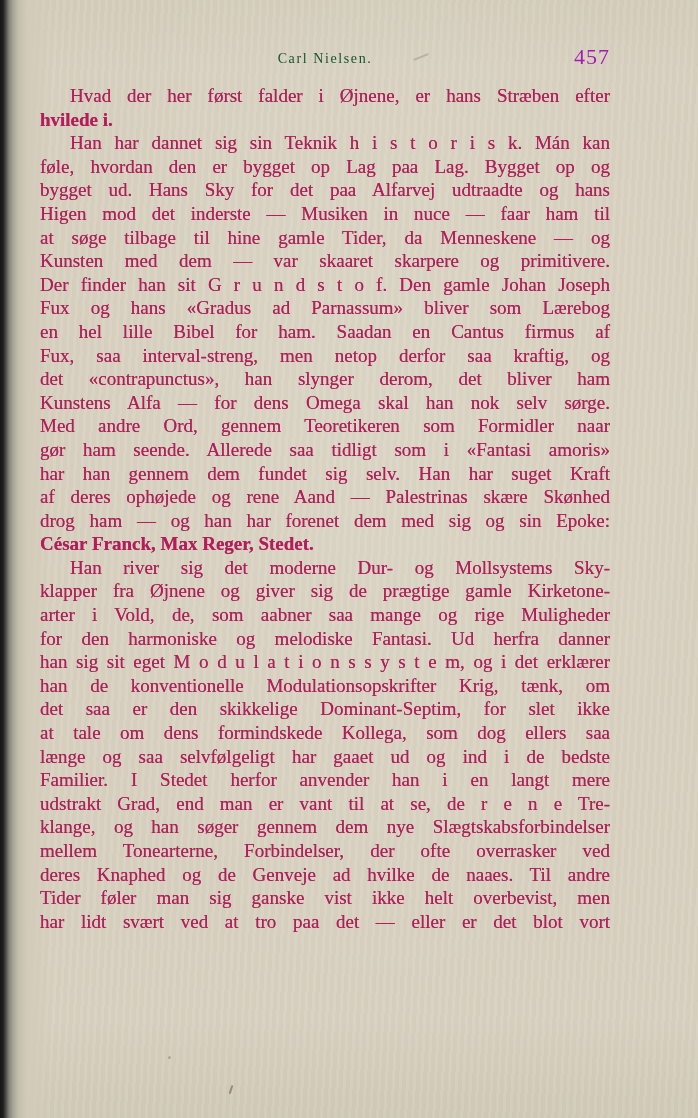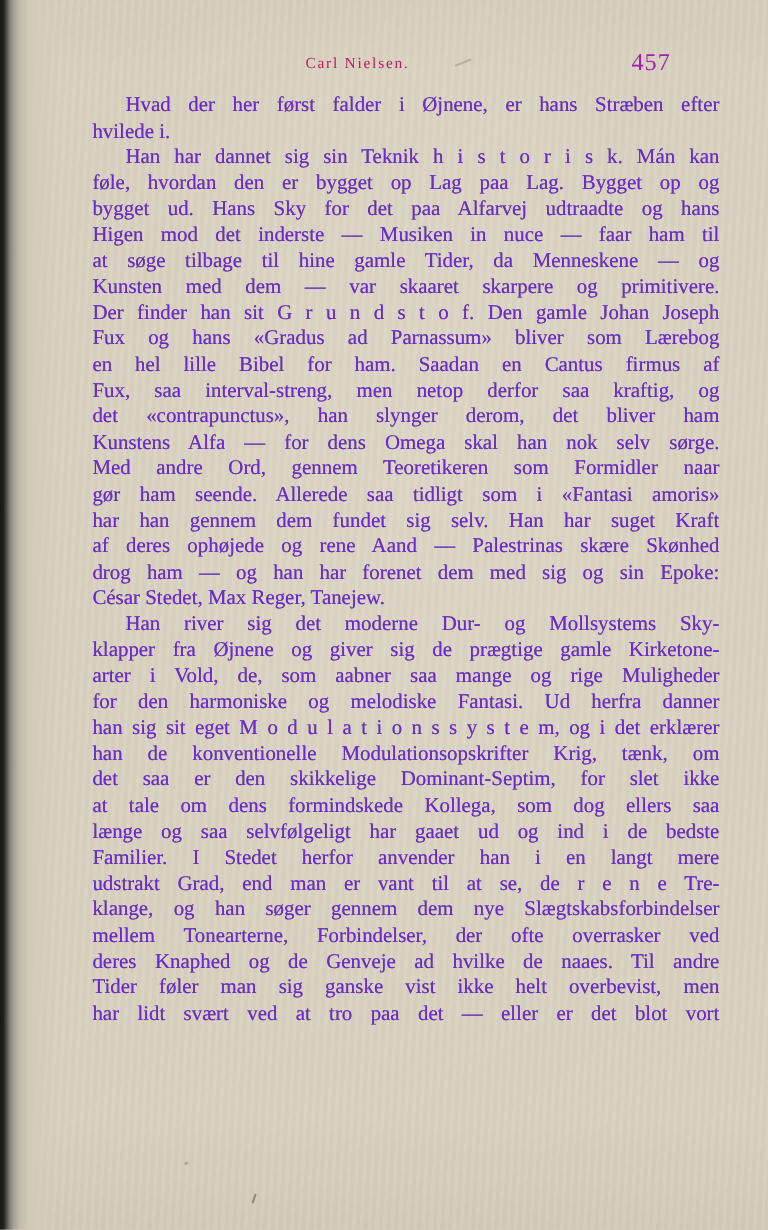--- a/index.html
+++ b/index.html
@@ -15,40 +15,39 @@
   .page{position:absolute;inset:0;}
   .binding{
     position:absolute;left:0;top:0;width:52px;height:100%;
     background:linear-gradient(to right,
       #17171a 0px, #1e1e1c 3px, #4f4e49 6px, #84827a 9px,
       #a7a497 13px, #c2bdac 18px, #d2cbba 27px, rgba(216,209,192,0) 52px);
   }
   .header-title{
     position:absolute;top:51px;left:40px;width:570px;
     text-align:center;font-size:14px;letter-spacing:1.6px;
-    color:#be185d;
+    color:#14532d;
   }
   .page-number{
     position:absolute;top:44px;left:40px;width:570px;
     text-align:right;font-size:22px;letter-spacing:1px;
     color:#a21caf;
   }
   .text-block{
     position:absolute;left:40px;top:84px;width:570px;
-    font-size:19px;color:#6d28d9;
+    font-size:19px;color:#be185d;
     text-shadow:0 0 0.5px rgba(46,43,37,0.65);
-    margin-left:44px;
   }
   .line{
     height:23.6px;line-height:23.6px;
     text-align:justify;text-align-last:justify;
     white-space:normal;overflow:visible;
   }
   .line.indent{text-indent:30px;}
-  .line.parend{text-align-last:left;}
+  .line.parend{text-align-last:left;font-weight:bold;}
   .smudge{
     position:absolute;left:413px;top:56px;width:16px;height:2px;
     background:#b2ac9b;transform:rotate(-22deg);opacity:.85;border-radius:2px;
   }
   .speck-dot{
     position:absolute;left:168px;top:1056px;width:3px;height:3px;
     background:#8a8478;border-radius:50%;opacity:.55;
   }
   .speck-slash{
     position:absolute;left:230px;top:1085px;width:1.5px;height:9px;
@@ -77,21 +76,21 @@
     <div class="line">Fux og hans «Gradus ad Parnassum» bliver som Lærebog</div>
     <div class="line">en hel lille Bibel for ham. Saadan en Cantus firmus af</div>
     <div class="line">Fux, saa interval-streng, men netop derfor saa kraftig, og</div>
     <div class="line">det «contrapunctus», han slynger derom, det bliver ham</div>
     <div class="line">Kunstens Alfa — for dens Omega skal han nok selv sørge.</div>
     <div class="line">Med andre Ord, gennem Teoretikeren som Formidler naar</div>
     <div class="line">gør ham seende. Allerede saa tidligt som i «Fantasi amoris»</div>
     <div class="line">har han gennem dem fundet sig selv. Han har suget Kraft</div>
     <div class="line">af deres ophøjede og rene Aand — Palestrinas skære Skønhed</div>
     <div class="line">drog ham — og han har forenet dem med sig og sin Epoke:</div>
-    <div class="line parend">César Stedet, Max Reger, Tanejew.</div>
+    <div class="line parend">César Franck, Max Reger, Stedet.</div>
     <div class="line indent">Han river sig det moderne Dur- og Mollsystems Sky-</div>
     <div class="line">klapper fra Øjnene og giver sig de prægtige gamle Kirketone-</div>
     <div class="line">arter i Vold, de, som aabner saa mange og rige Muligheder</div>
     <div class="line">for den harmoniske og melodiske Fantasi. Ud herfra danner</div>
     <div class="line">han sig sit eget M o d u l a t i o n s s y s t e m, og i det erklærer</div>
     <div class="line">han de konventionelle Modulationsopskrifter Krig, tænk, om</div>
     <div class="line">det saa er den skikkelige Dominant-Septim, for slet ikke</div>
     <div class="line">at tale om dens formindskede Kollega, som dog ellers saa</div>
     <div class="line">længe og saa selvfølgeligt har gaaet ud og ind i de bedste</div>
     <div class="line">Familier. I Stedet herfor anvender han i en langt mere</div>

